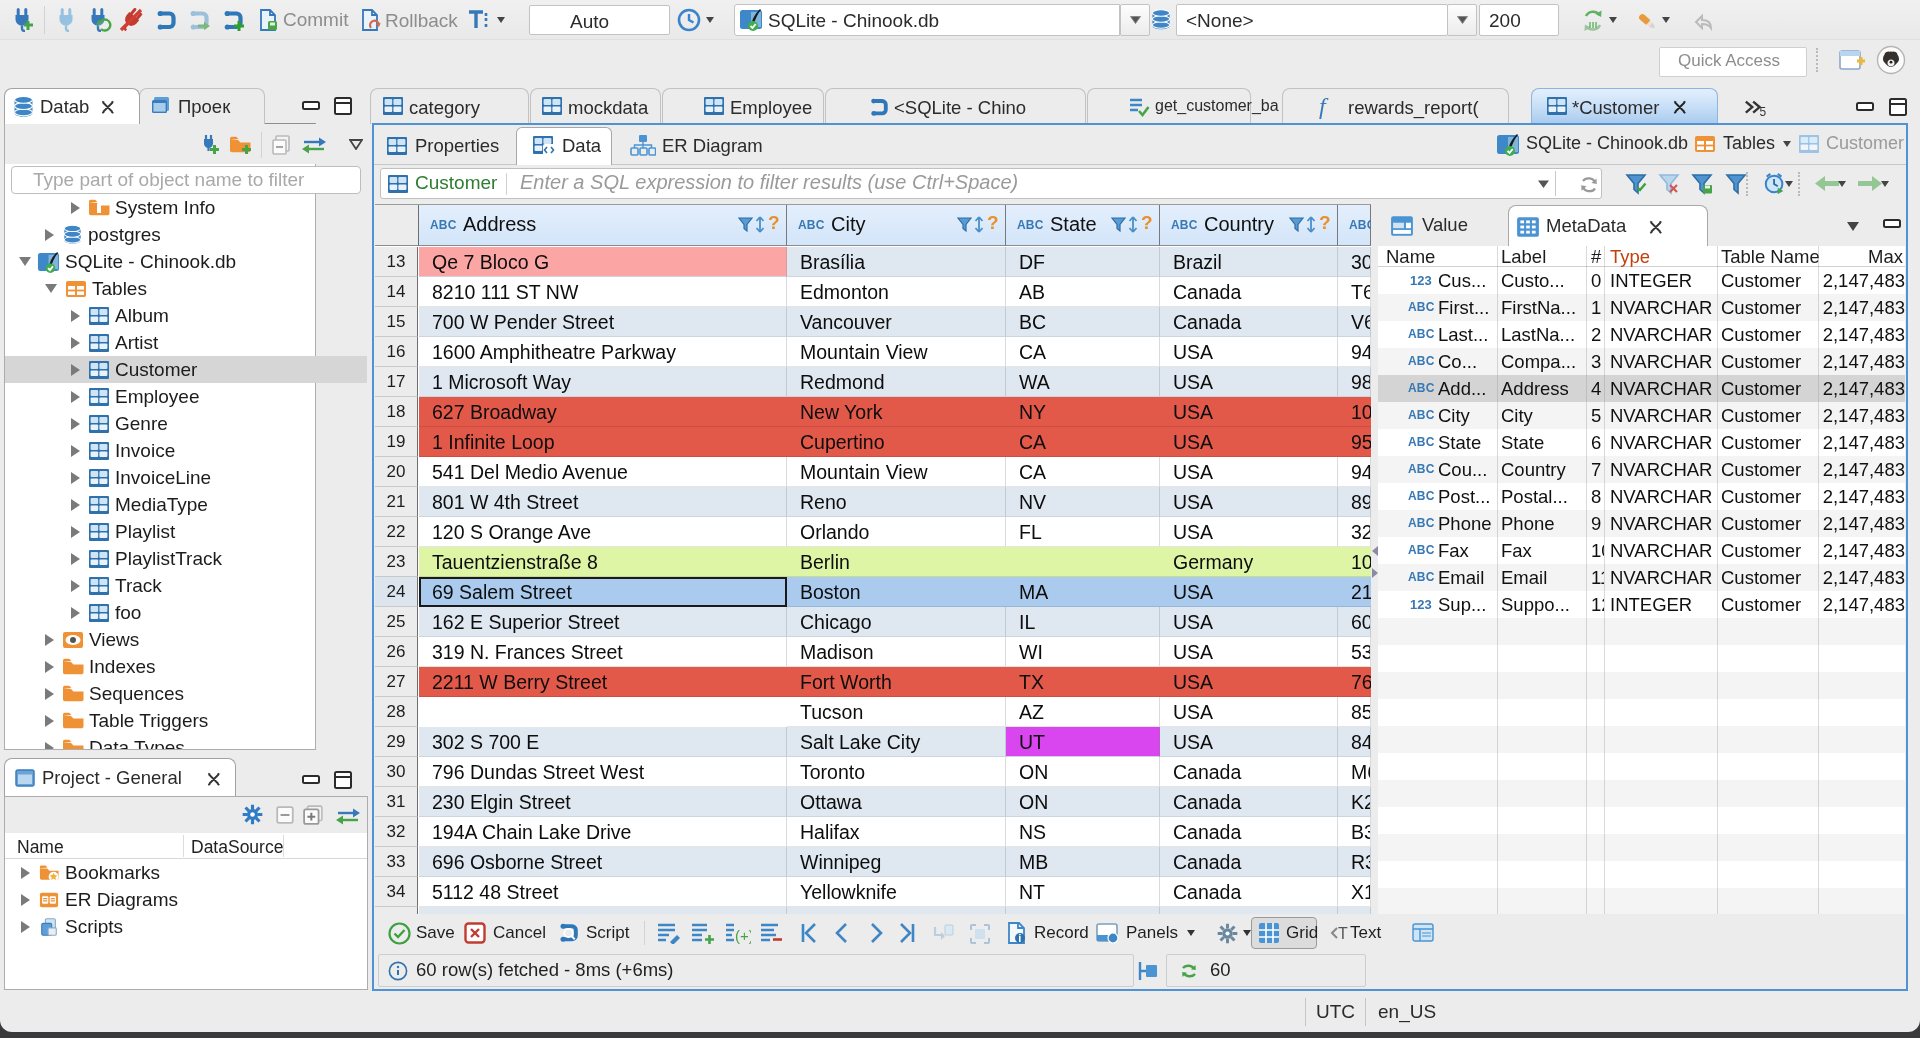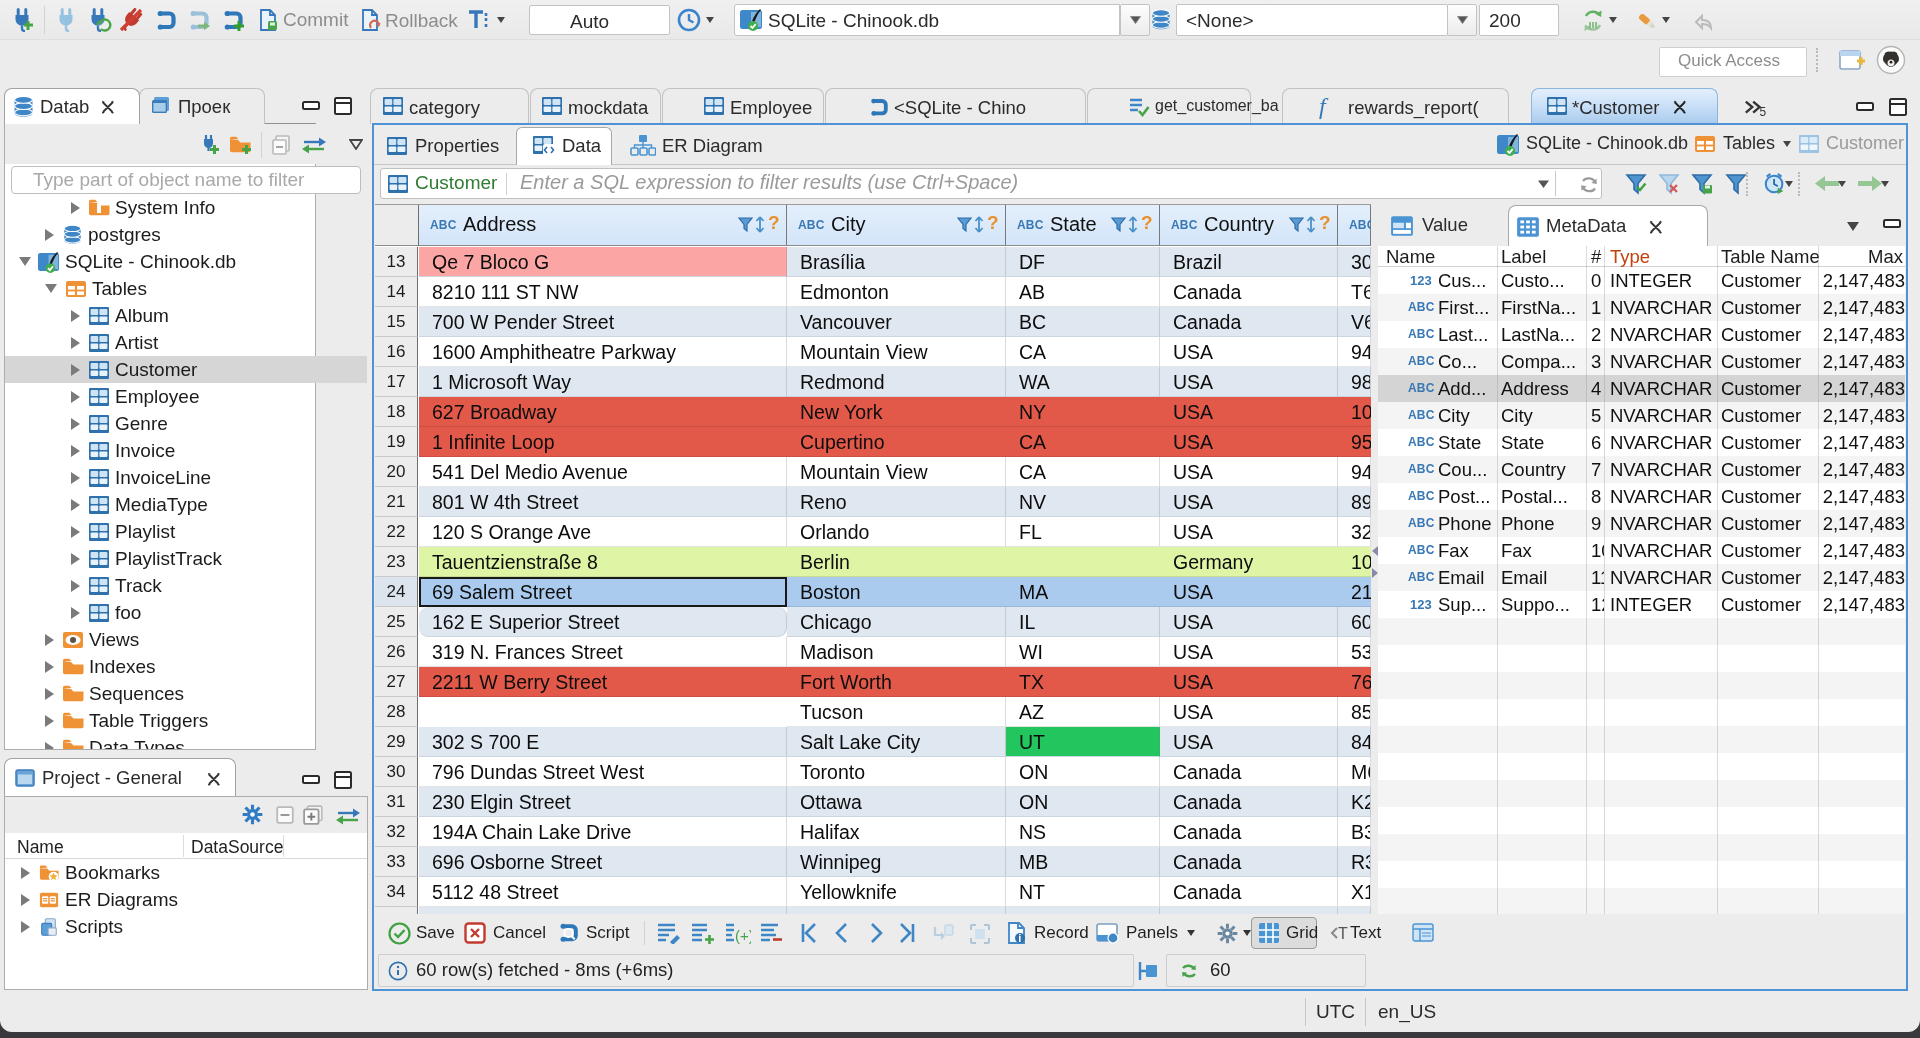--- a/index.html
+++ b/index.html
@@ -844,21 +844,21 @@
 <div class="cell" style="left:785px;top:343px;width:178px;background:#ddf5a4;border-right:none;border-bottom:1px solid rgba(0,0,0,.10);">Germany</div>
 <div class="cell" style="left:963px;top:343px;width:33px;background:#ddf5a4;border-right:none;border-bottom:1px solid rgba(0,0,0,.10);">10</div>
 <div class="rn" style="left:0;top:373px;width:43px;background:#dce4ee;">24</div>
 <div class="cell" style="left:44px;top:373px;width:368px;background:#abcbee;border-right:none;border-bottom:1px solid rgba(0,0,0,.10);">69 Salem Street</div>
 <div class="cell" style="left:412px;top:373px;width:219px;background:#abcbee;border-right:none;border-bottom:1px solid rgba(0,0,0,.10);">Boston</div>
 <div class="cell" style="left:631px;top:373px;width:154px;background:#abcbee;border-right:none;border-bottom:1px solid rgba(0,0,0,.10);">MA</div>
 <div class="cell" style="left:785px;top:373px;width:178px;background:#abcbee;border-right:none;border-bottom:1px solid rgba(0,0,0,.10);">USA</div>
 <div class="cell" style="left:963px;top:373px;width:33px;background:#abcbee;border-right:none;border-bottom:1px solid rgba(0,0,0,.10);">21</div>
 <div class="abs" style="left:44px;top:373px;width:368px;height:30px;border:2px solid #1a1a1a"></div>
 <div class="rn" style="left:0;top:403px;width:43px;">25</div>
-<div class="cell" style="left:44px;top:403px;width:368px;background:#dfe7f0;border-bottom:1px solid #ccd4dd;border-radius:9px;">162 E Superior Street</div>
+<div class="cell" style="left:44px;top:403px;width:368px;background:#dfe7f0;border-bottom:1px solid #ccd4dd;">162 E Superior Street</div>
 <div class="cell" style="left:412px;top:403px;width:219px;background:#dfe7f0;border-bottom:1px solid #ccd4dd;">Chicago</div>
 <div class="cell" style="left:631px;top:403px;width:154px;background:#dfe7f0;border-bottom:1px solid #ccd4dd;">IL</div>
 <div class="cell" style="left:785px;top:403px;width:178px;background:#dfe7f0;border-bottom:1px solid #ccd4dd;">USA</div>
 <div class="cell" style="left:963px;top:403px;width:33px;background:#dfe7f0;border-bottom:1px solid #ccd4dd;">60</div>
 <div class="rn" style="left:0;top:433px;width:43px;">26</div>
 <div class="cell" style="left:44px;top:433px;width:368px;background:#ffffff;border-bottom:1px solid #e4e4e4;">319 N. Frances Street</div>
 <div class="cell" style="left:412px;top:433px;width:219px;background:#ffffff;border-bottom:1px solid #e4e4e4;">Madison</div>
 <div class="cell" style="left:631px;top:433px;width:154px;background:#ffffff;border-bottom:1px solid #e4e4e4;">WI</div>
 <div class="cell" style="left:785px;top:433px;width:178px;background:#ffffff;border-bottom:1px solid #e4e4e4;">USA</div>
 <div class="cell" style="left:963px;top:433px;width:33px;background:#ffffff;border-bottom:1px solid #e4e4e4;">53</div>
@@ -869,21 +869,21 @@
 <div class="cell" style="left:785px;top:463px;width:178px;background:#e2594a;border-right:none;border-bottom:1px solid rgba(0,0,0,.10);">USA</div>
 <div class="cell" style="left:963px;top:463px;width:33px;background:#e2594a;border-right:none;border-bottom:1px solid rgba(0,0,0,.10);">76</div>
 <div class="rn" style="left:0;top:493px;width:43px;">28</div>
 <div class="cell" style="left:412px;top:493px;width:219px;background:#ffffff;border-bottom:1px solid #e4e4e4;">Tucson</div>
 <div class="cell" style="left:631px;top:493px;width:154px;background:#ffffff;border-bottom:1px solid #e4e4e4;">AZ</div>
 <div class="cell" style="left:785px;top:493px;width:178px;background:#ffffff;border-bottom:1px solid #e4e4e4;">USA</div>
 <div class="cell" style="left:963px;top:493px;width:33px;background:#ffffff;border-bottom:1px solid #e4e4e4;">85</div>
 <div class="rn" style="left:0;top:523px;width:43px;">29</div>
 <div class="cell" style="left:44px;top:523px;width:368px;background:#dfe7f0;border-bottom:1px solid #ccd4dd;">302 S 700 E</div>
 <div class="cell" style="left:412px;top:523px;width:219px;background:#dfe7f0;border-bottom:1px solid #ccd4dd;">Salt Lake City</div>
-<div class="cell" style="left:631px;top:523px;width:154px;background:#22c55e;border-bottom:1px solid #ccd4dd;">UT</div>
+<div class="cell" style="left:631px;top:523px;width:154px;background:#d946ef;border-bottom:1px solid #ccd4dd;">UT</div>
 <div class="cell" style="left:785px;top:523px;width:178px;background:#dfe7f0;border-bottom:1px solid #ccd4dd;">USA</div>
 <div class="cell" style="left:963px;top:523px;width:33px;background:#dfe7f0;border-bottom:1px solid #ccd4dd;">84</div>
 <div class="rn" style="left:0;top:553px;width:43px;">30</div>
 <div class="cell" style="left:44px;top:553px;width:368px;background:#ffffff;border-bottom:1px solid #e4e4e4;">796 Dundas Street West</div>
 <div class="cell" style="left:412px;top:553px;width:219px;background:#ffffff;border-bottom:1px solid #e4e4e4;">Toronto</div>
 <div class="cell" style="left:631px;top:553px;width:154px;background:#ffffff;border-bottom:1px solid #e4e4e4;">ON</div>
 <div class="cell" style="left:785px;top:553px;width:178px;background:#ffffff;border-bottom:1px solid #e4e4e4;">Canada</div>
 <div class="cell" style="left:963px;top:553px;width:33px;background:#ffffff;border-bottom:1px solid #e4e4e4;">M6</div>
 <div class="rn" style="left:0;top:583px;width:43px;">31</div>
 <div class="cell" style="left:44px;top:583px;width:368px;background:#dfe7f0;border-bottom:1px solid #ccd4dd;">230 Elgin Street</div>

